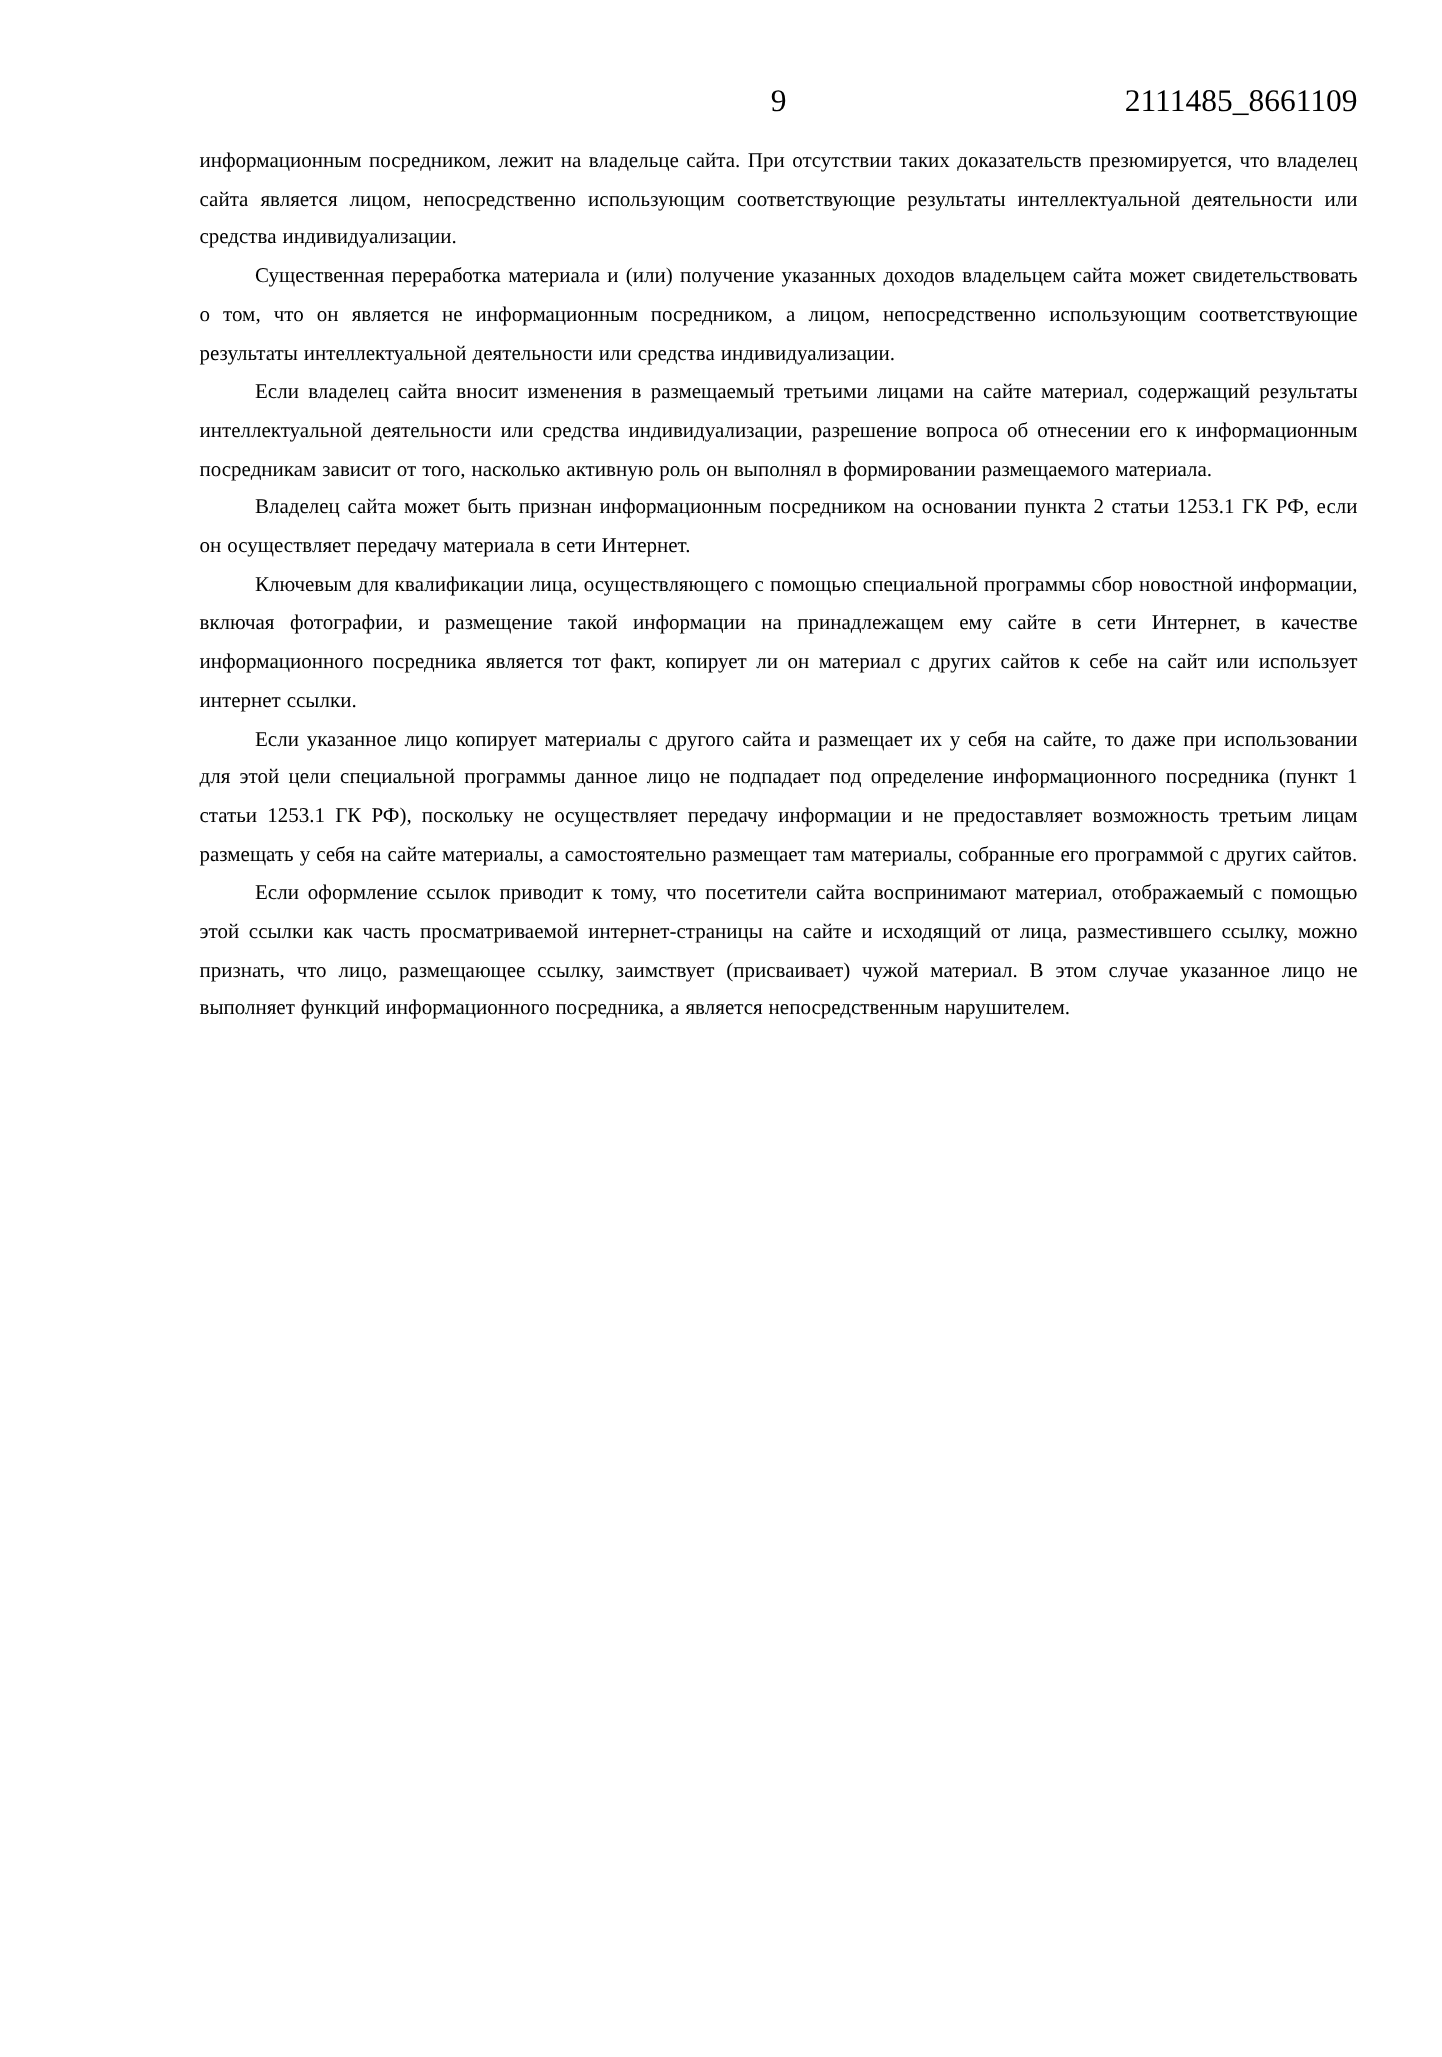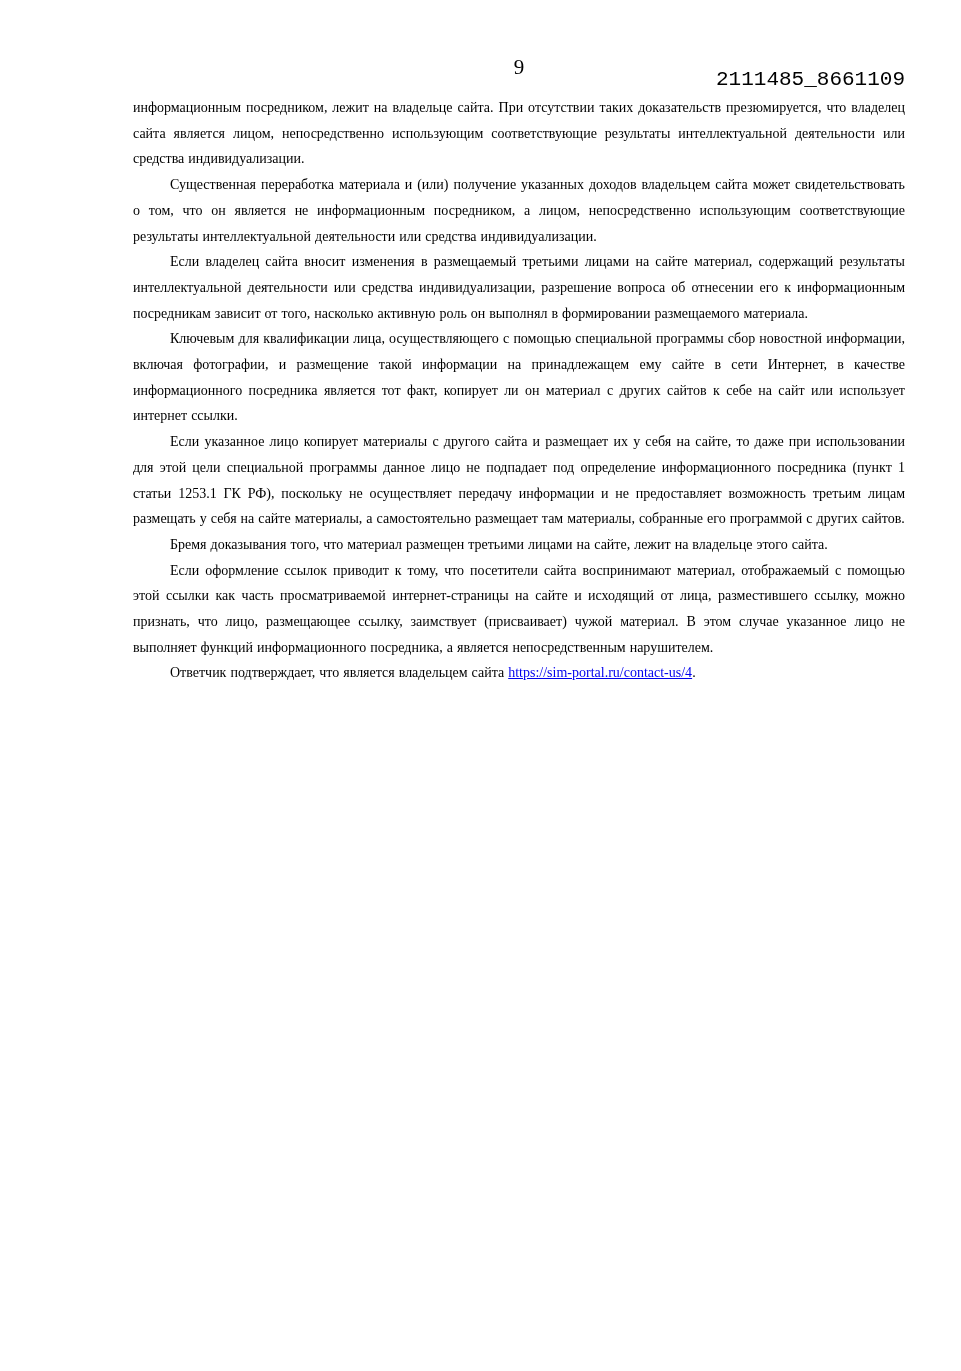--- a/index.html
+++ b/index.html
@@ -34,22 +34,21 @@
   }
   .page-number {
     position: absolute;
     left: 0;
     right: 0;
     text-align: center;
   }
   .doc-id {
     position: absolute;
     right: 0;
-    top: 12px;
-    font-family: Liberation Mono, monospace;
+    top: 0;
   }
   .content {
     margin-top: 14px;
     font-size: 14px;
     line-height: 25.7px;
     text-align: justify;
     word-spacing: 0.5px;
   }
   .content p {
     margin: 0;
@@ -75,21 +74,20 @@
 
     <div class="header">
       <span class="page-number">9</span>
       <span class="doc-id">2111485_8661109</span>
     </div>
 
     <div class="content">
       <p class="no-indent">информационным посредником, лежит на владельце сайта. При отсутствии таких доказательств презюмируется, что владелец сайта является лицом, непосредственно использующим соответствующие результаты интеллектуальной деятельности или средства индивидуализации.</p>
       <p>Существенная переработка материала и (или) получение указанных доходов владельцем сайта может свидетельствовать о том, что он является не информационным посредником, а лицом, непосредственно использующим соответствующие результаты интеллектуальной деятельности или средства индивидуализации.</p>
       <p>Если владелец сайта вносит изменения в размещаемый третьими лицами на сайте материал, содержащий результаты интеллектуальной деятельности или средства индивидуализации, разрешение вопроса об отнесении его к информационным посредникам зависит от того, насколько активную роль он выполнял в формировании размещаемого материала.</p>
+      <p>Владелец сайта может быть признан информационным посредником на основании пункта 2 статьи 1253.1 ГК РФ, если он осуществляет передачу материала в сети Интернет.</p>
       <p>Ключевым для квалификации лица, осуществляющего с помощью специальной программы сбор новостной информации, включая фотографии, и размещение такой информации на принадлежащем ему сайте в сети Интернет, в качестве информационного посредника является тот факт, копирует ли он материал с других сайтов к себе на сайт или использует интернет ссылки.</p>
       <p>Если указанное лицо копирует материалы с другого сайта и размещает их у себя на сайте, то даже при использовании для этой цели специальной программы данное лицо не подпадает под определение информационного посредника (пункт 1 статьи 1253.1 ГК РФ), поскольку не осуществляет передачу информации и не предоставляет возможность третьим лицам размещать у себя на сайте материалы, а самостоятельно размещает там материалы, собранные его программой с других сайтов.</p>
-      <p>Бремя доказывания того, что материал размещен третьими лицами на сайте, лежит на владельце этого сайта.</p>
       <p>Если оформление ссылок приводит к тому, что посетители сайта воспринимают материал, отображаемый с помощью этой ссылки как часть просматриваемой интернет-страницы на сайте и исходящий от лица, разместившего ссылку, можно признать, что лицо, размещающее ссылку, заимствует (присваивает) чужой материал. В этом случае указанное лицо не выполняет функций информационного посредника, а является непосредственным нарушителем.</p>
-      <p><span>Ответчик подтверждает, что является владельцем сайта </span><a class="doc-link" href="#">https://sim-portal.ru/contact-us/4</a><span>.</span></p>
     </div>
 
   </div>
 </div>
 
 </body></html>

